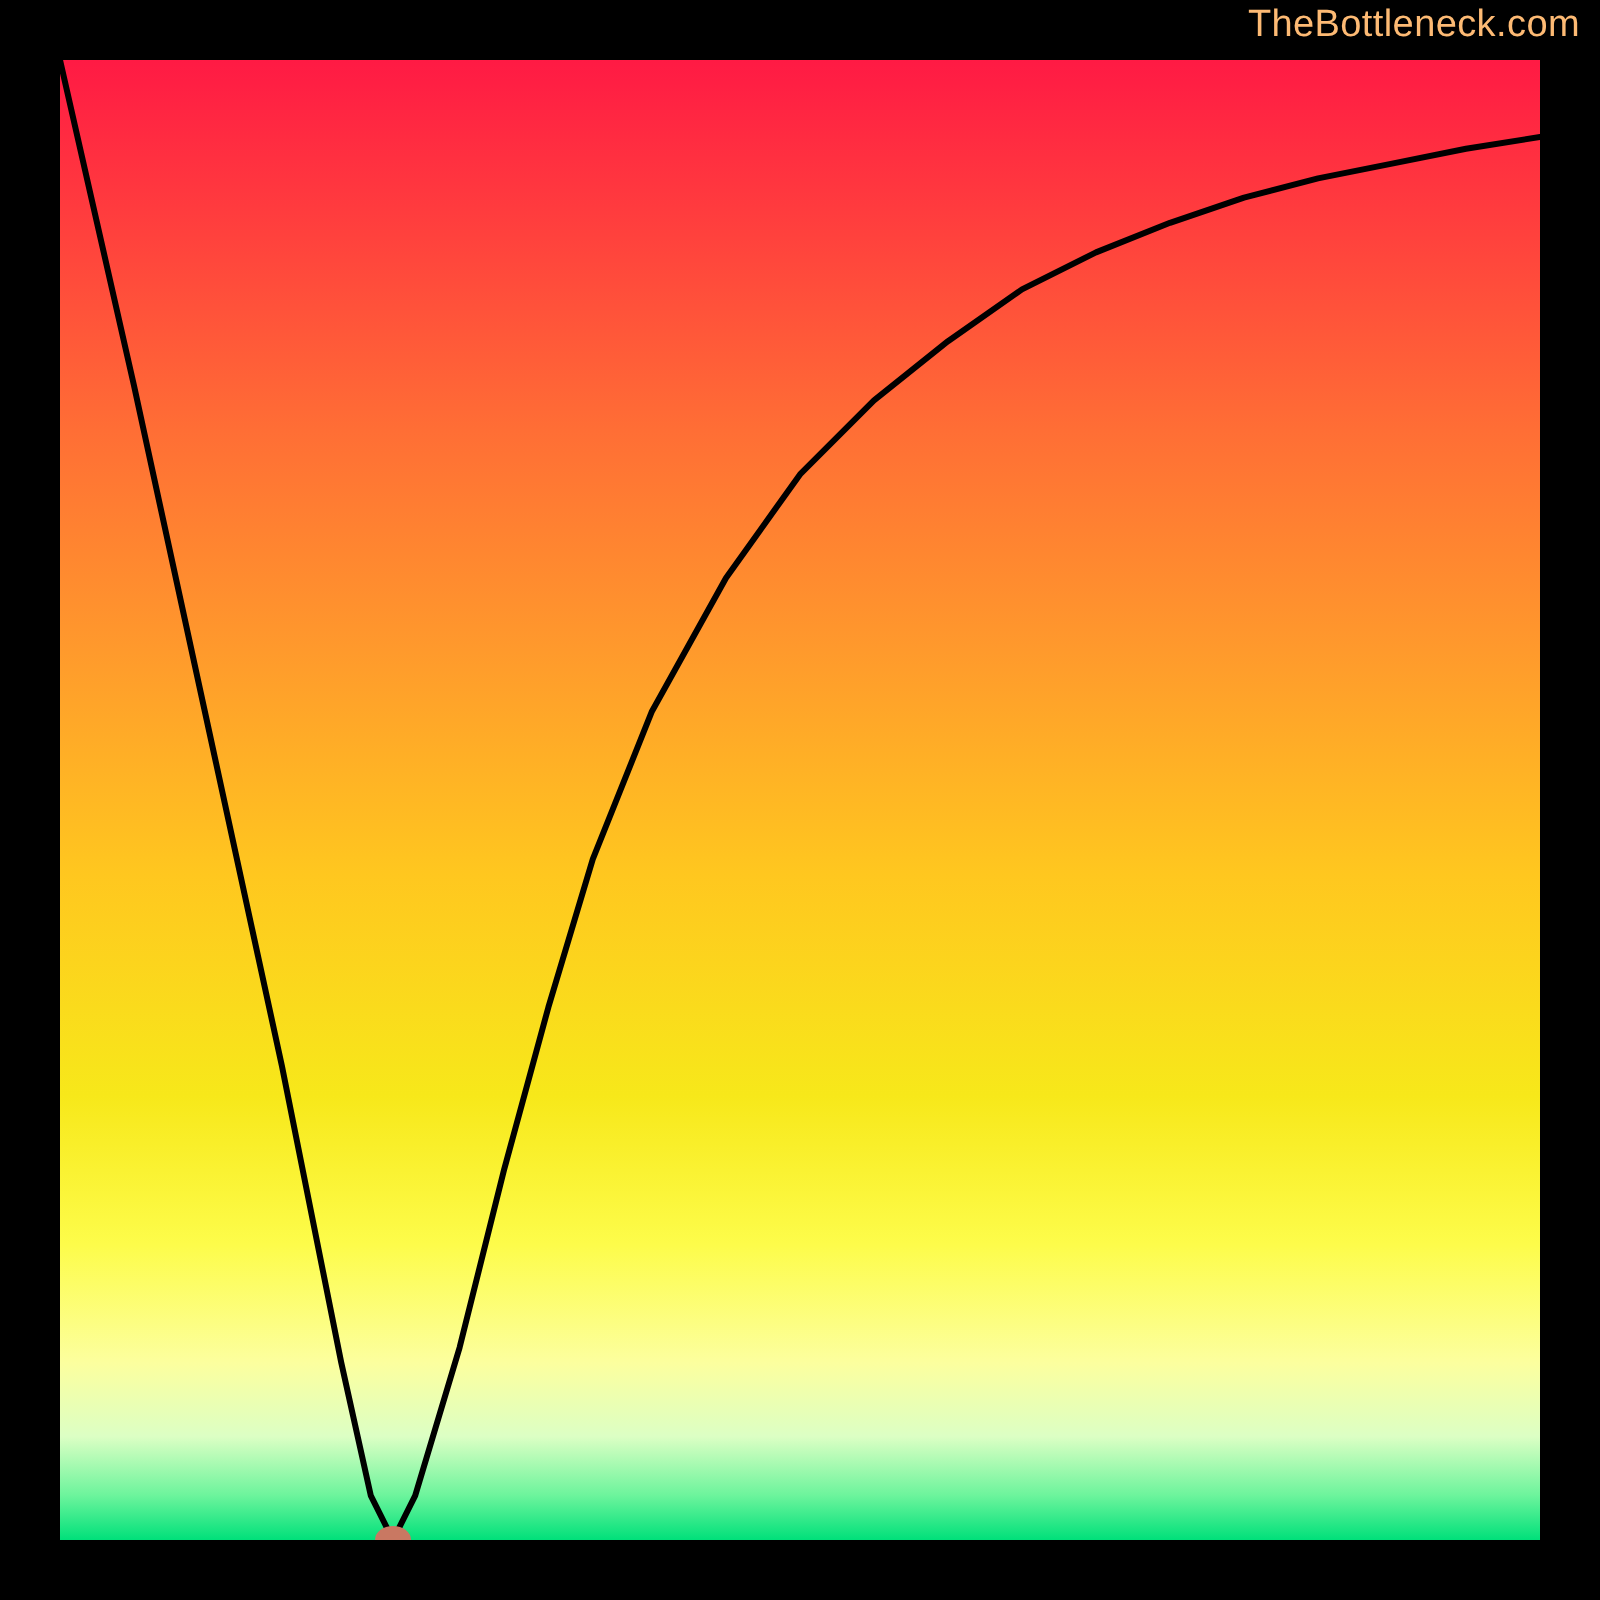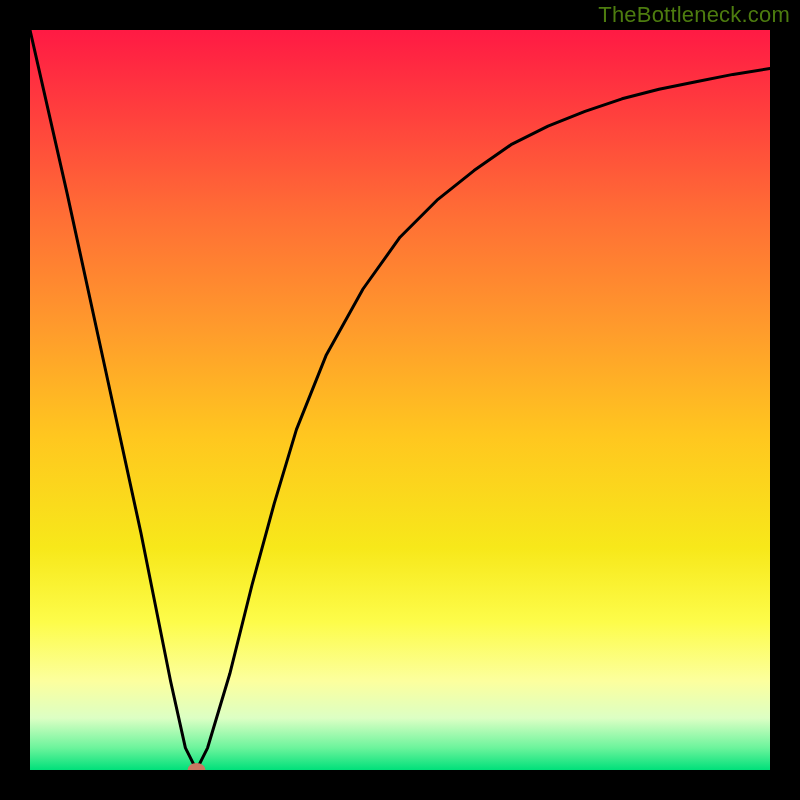--- a/index.html
+++ b/index.html
@@ -23,22 +23,22 @@
     left: 30px;
     top: 30px;
     width: 740px;
     height: 740px;
   }
   .watermark {
     position: absolute;
     top: 2px;
     right: 10px;
     font-family: Arial, Helvetica, sans-serif;
-    font-size: 22px;
-    color: #4d7c0f;
+    font-size: 19px;
+    color: #fdba74;
     font-weight: 500;
     letter-spacing: 0.2px;
   }
   svg { display: block; }
 </style>
 </head>
 <body>
 
 <div class="frame">
   <div class="watermark">TheBottleneck.com</div>

